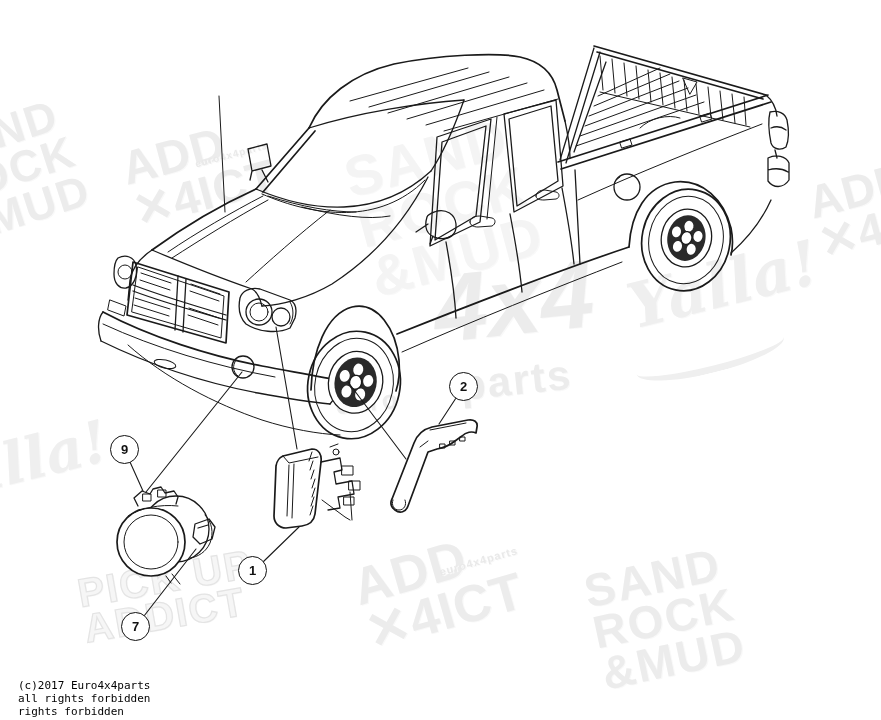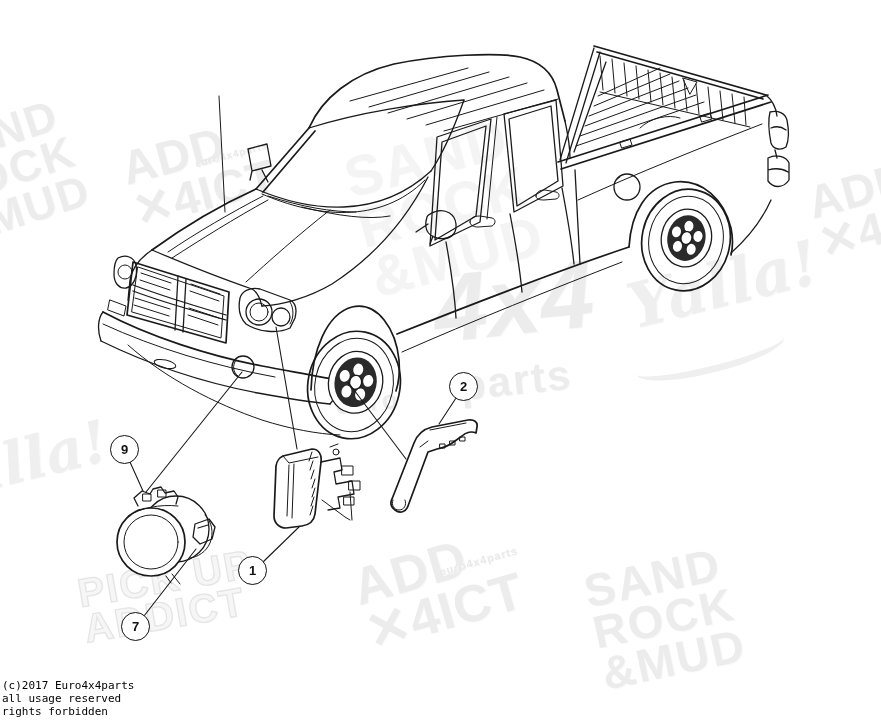--- a/index.html
+++ b/index.html
@@ -35,21 +35,21 @@
   .ln{fill:none;stroke:#1a1a1a;stroke-width:1.3;stroke-linecap:round;stroke-linejoin:round;}
   .thin{stroke-width:1;}
   .thick{stroke-width:1.7;}
   .wfill{fill:#ffffff;}
   .leader{fill:none;stroke:#1a1a1a;stroke-width:1.1;stroke-linecap:round;}
   
   .callout{position:absolute;width:27px;height:27px;border:1.6px solid #111;border-radius:50%;
            background:#fff;display:flex;align-items:center;justify-content:center;
            font-size:13px;font-weight:bold;color:#111;z-index:5;}
   
-  .copyright{position:absolute;left:2px;top:679px;font-family:"DejaVu Sans Mono",monospace;
+  .copyright{position:absolute;left:18px;top:679px;font-family:"DejaVu Sans Mono",monospace;
              font-size:11px;line-height:13px;color:#000;z-index:5;}
 </style>
 </head>
 <body>
 
 <div class="stage">
 
   <div class="wm-layer">
     <div class="wm" id="wm-srm-tl">
       <div>SAND</div><div>ROCK</div><div>&amp;MUD</div>
@@ -249,17 +249,17 @@
   </div>
   <div class="callout" style="left:238px;top:556px;">
     <span>1</span>
   </div>
   <div class="callout" style="left:449px;top:372px;">
     <span>2</span>
   </div>
 
   <div class="copyright">
     <div>(c)2017 Euro4x4parts</div>
-    <div>all usage reserved</div>
+    <div>all rights forbidden</div>
     <div>rights forbidden</div>
   </div>
 
 </div>
 
 </body></html>

